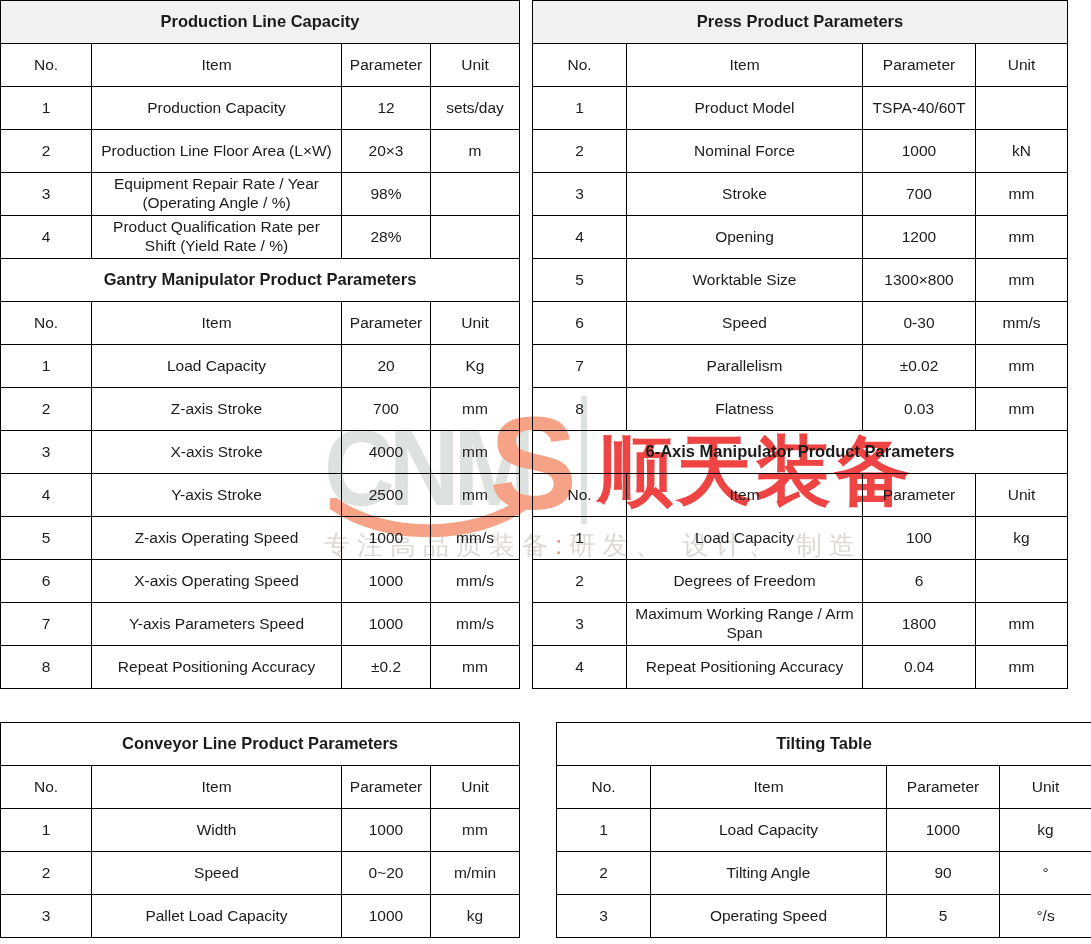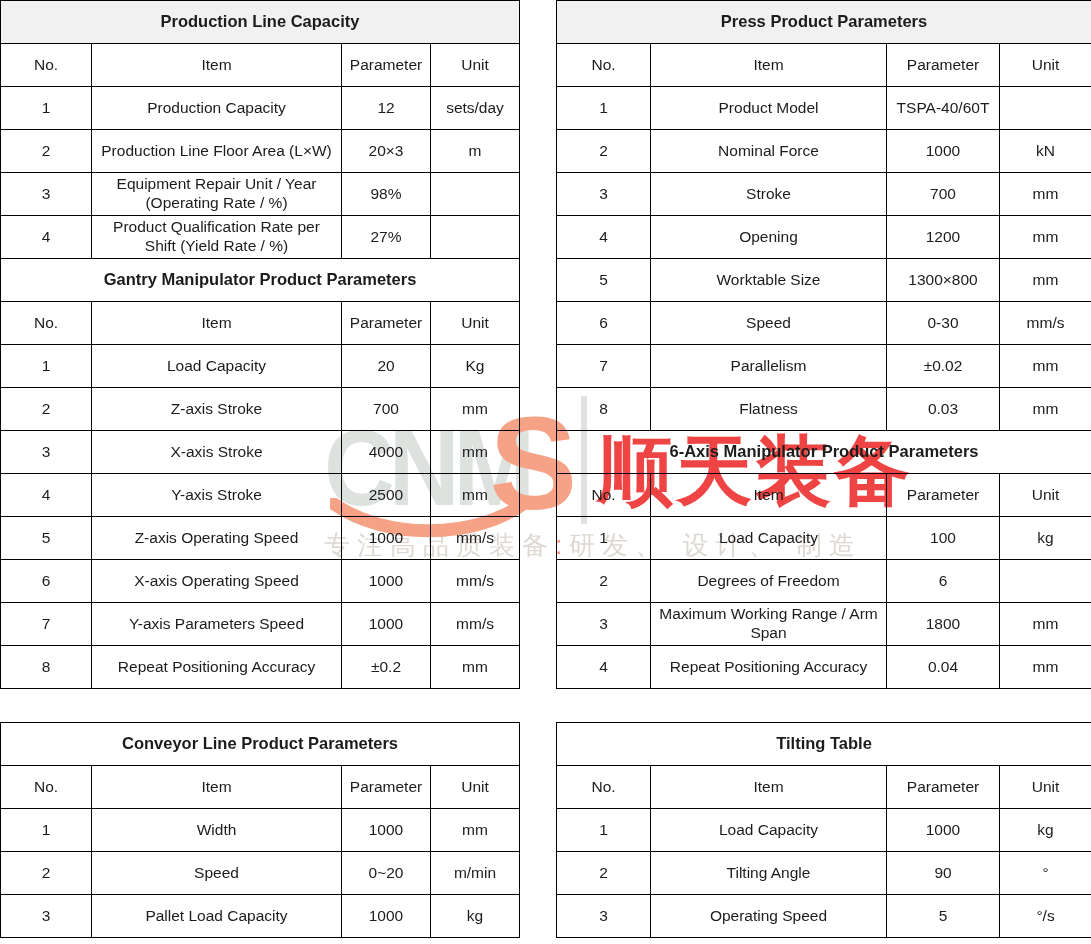--- a/index.html
+++ b/index.html
@@ -16,21 +16,21 @@
   .wm-s { font-size:132px; font-weight:700; color:#f5a287; line-height:.85;
           display:inline-block; margin-left:-40px; position:relative; top:-4px; }
   .wm-bar { width:6px; height:128px; background:#dfe3e0; margin:0 10px 0 4px; flex:0 0 auto; }
   .wm-cn { font-size:76px; font-weight:700; color:#ef4444; letter-spacing:3px; white-space:nowrap; }
   .wm-tagline { margin-top:4px; font-size:26px; color:#ded8d2; letter-spacing:7px; white-space:nowrap; }
   .wm-colon { color:#f0907b; }
 
   
   .tables-layer { position:absolute; left:0; top:0; z-index:1; width:100%; height:100%; }
   .tbl-pos-lt { position:absolute; left:0;   top:0; }
-  .tbl-pos-rt { position:absolute; left:556px; top:0; }
+  .tbl-pos-rt { position:absolute; left:532px; top:0; }
   .tbl-pos-lb { position:absolute; left:0;   top:722px; }
   .tbl-pos-rb { position:absolute; left:556px; top:722px; }
 
   table.ptable { border-collapse:collapse; table-layout:fixed; background:transparent; }
   table.ptable.stacked { margin-top:-1px; }
   table.left-w  { width:519px; }
   table.right-w { width:535px; }
   .left-w  col.w-no{width:91px}  .left-w col.w-item{width:250px}  .left-w col.w-param{width:89px}   .left-w col.w-unit{width:89px}
   .right-w col.w-no{width:94px}  .right-w col.w-item{width:236px} .right-w col.w-param{width:113px} .right-w col.w-unit{width:92px}
 
@@ -99,28 +99,28 @@
               <td>sets/day</td>
             </tr>
             <tr>
               <td>2</td>
               <td>Production Line Floor Area (L×W)</td>
               <td>20×3</td>
               <td>m</td>
             </tr>
             <tr>
               <td>3</td>
-              <td>Equipment Repair Unit / Year (Operating Rate / %)</td>
+              <td>Equipment Repair Rate / Year (Operating Angle / %)</td>
               <td>98%</td>
               <td></td>
             </tr>
             <tr>
               <td>4</td>
               <td>Product Qualification Rate per Shift (Yield Rate / %)</td>
-              <td>27%</td>
+              <td>28%</td>
               <td></td>
             </tr>
           </tbody>
       </table>
 
       <table class="ptable left-w stacked">
         <colgroup>
             <col class="w-no">
             <col class="w-item">
             <col class="w-param">

